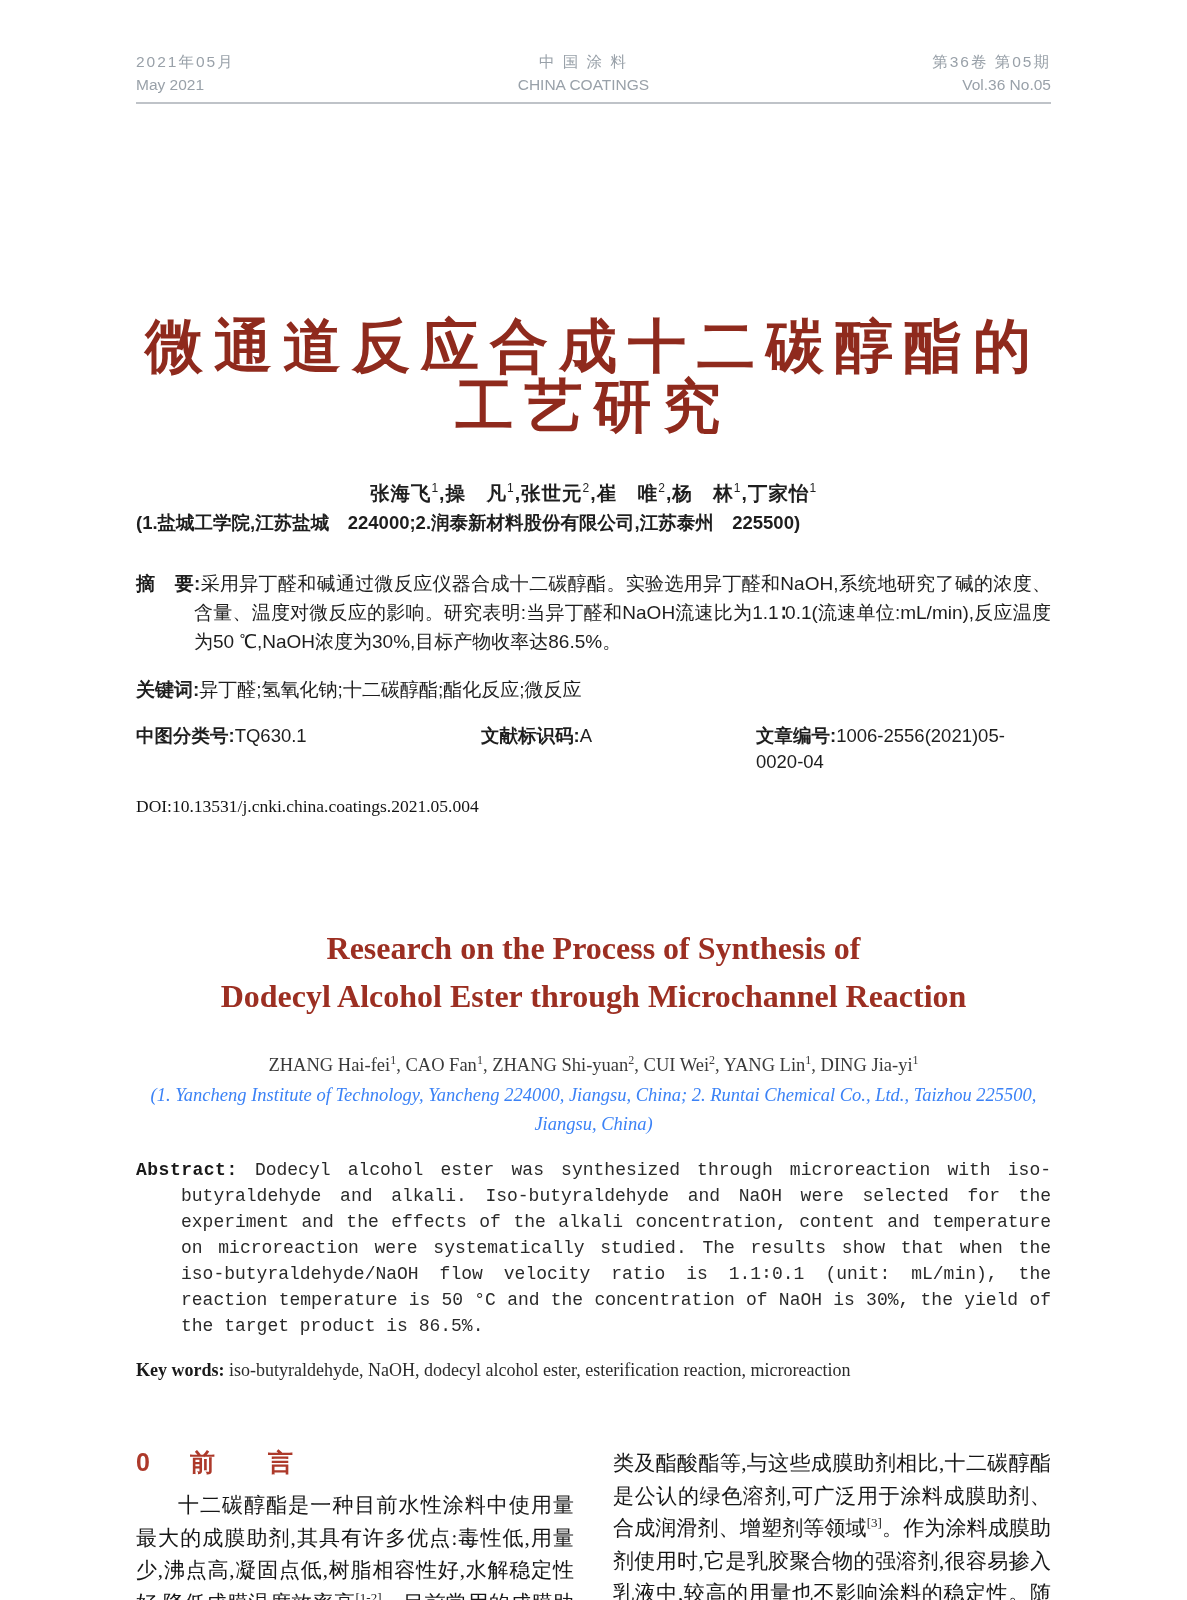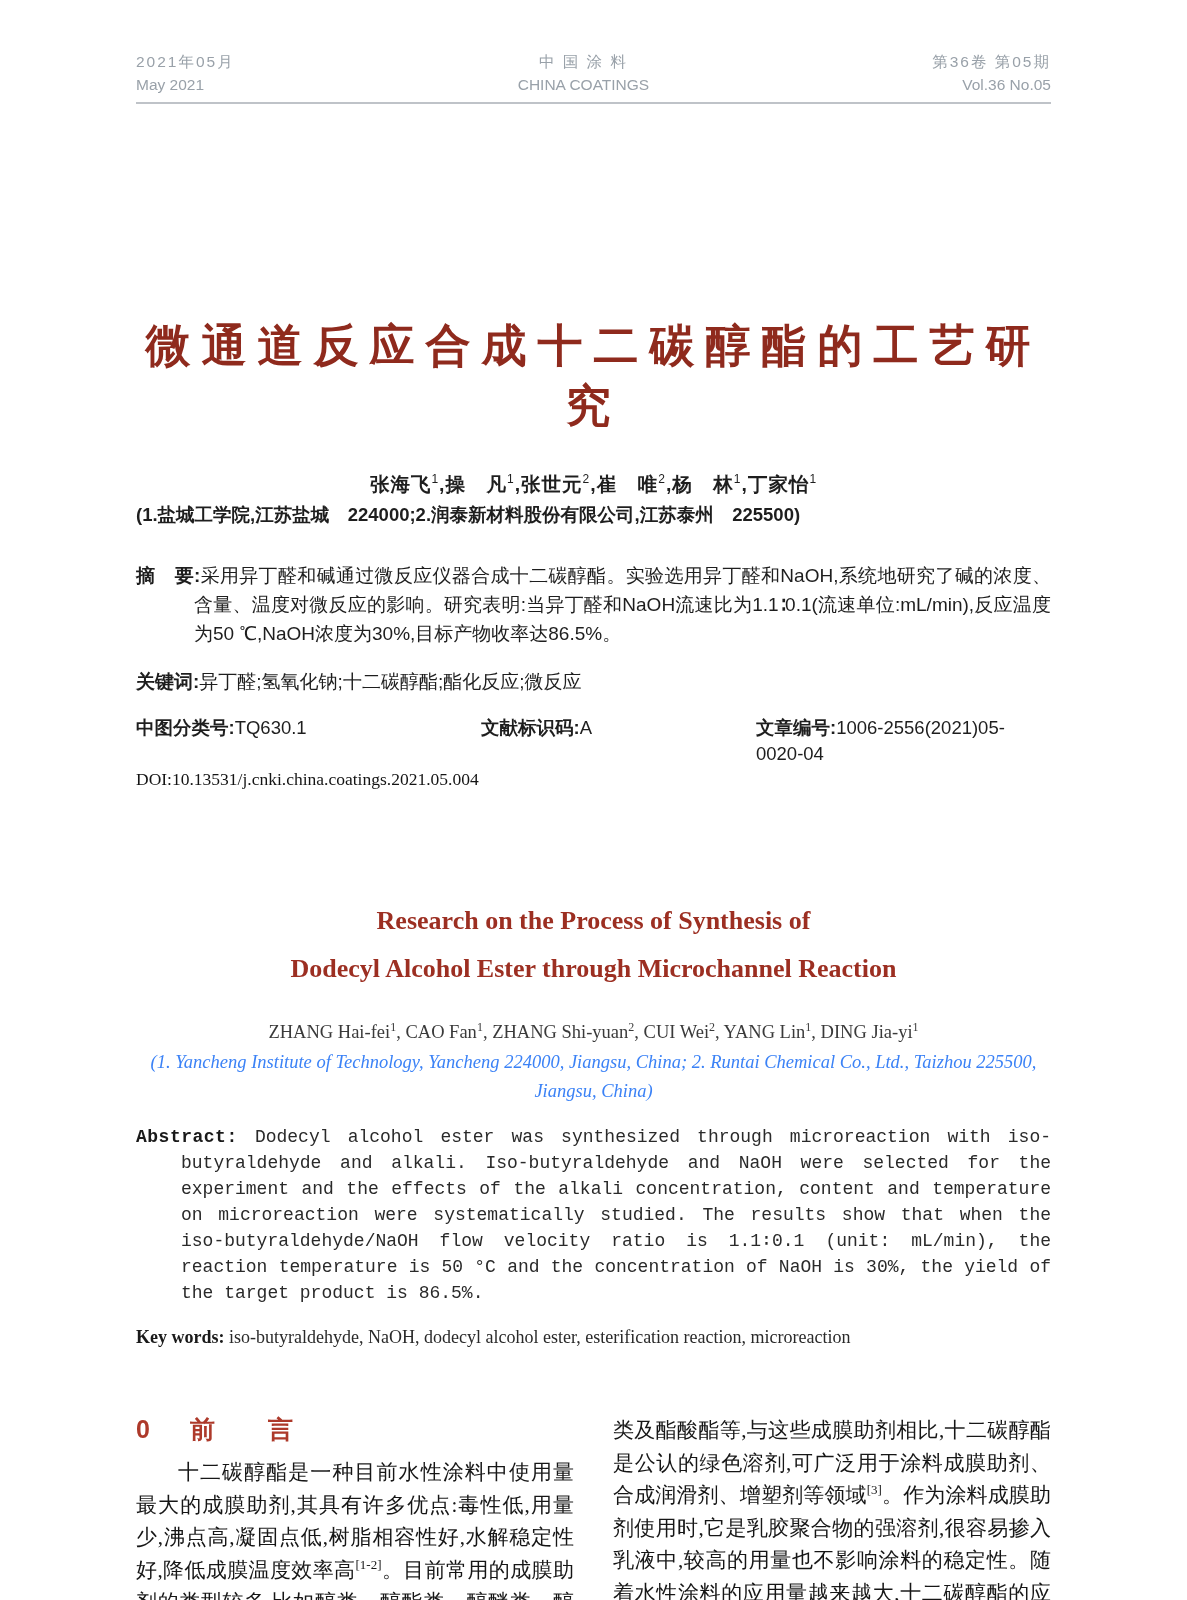--- a/index.html
+++ b/index.html
@@ -13,42 +13,42 @@
   .journal-header{display:flex;justify-content:space-between;align-items:flex-start;
     color:#99a1a9;font-size:15.5px;line-height:23px;}
   .jh-block{white-space:nowrap;}
   .jh-center{text-align:center;}
   .jh-right{text-align:right;}
   .jh-cn{letter-spacing:2px;}
   .header-rule{border:none;border-top:2px solid #bfc3c8;margin:6px 0 0 0;}
 
   
   .title-cn{margin-top:212px;text-align:center;color:#8f2a1d;
-    font-size:45px;font-weight:bold;letter-spacing:11px;line-height:60px;}
+    font-size:58px;font-weight:bold;letter-spacing:11px;line-height:60px;}
   .authors-cn{text-align:center;font-size:19.5px;font-weight:bold;
     letter-spacing:1px;line-height:26px;}
   .authors-cn sup{font-size:12px;font-weight:normal;}
   .affiliation-cn{margin-top:5px;text-align:left;font-size:18.5px;line-height:25px;font-weight:bold;}
 
   
   .abstract-cn{margin-top:34px;font-size:19px;line-height:29px;text-align:justify;
     padding-left:58px;text-indent:-58px;}
   .abstract-cn .lab{font-weight:bold;}
   .keywords-cn{margin-top:2px;font-size:19px;line-height:29px;}
   .keywords-cn .lab{font-weight:bold;}
   .meta-row{display:flex;margin-top:0;font-size:18.5px;line-height:26px;}
   .meta-row .lab{font-weight:bold;}
   .meta-item-1{width:345px;flex:none;}
   .meta-item-2{width:275px;flex:none;}
   .meta-item-3{flex:1;}
-  .doi-line{margin-top:0;font-family:"Liberation Serif",serif;font-size:17.5px;line-height:24px;color:#141414;}
+  .doi-line{margin-top:19px;font-family:"Liberation Serif",serif;font-size:17.5px;line-height:24px;color:#141414;}
 
   
   .title-en{margin-top:106px;text-align:center;color:#9c2f22;
-    font-family:"Liberation Serif",serif;font-weight:bold;font-size:26px;line-height:48px;}
+    font-family:"Liberation Serif",serif;font-weight:bold;font-size:32px;line-height:48px;}
   .authors-en{margin-top:12px;text-align:center;font-family:"Liberation Serif",serif;
     font-size:18.5px;line-height:26px;color:#3a3a3a;}
   .authors-en sup{font-size:12px;}
   .affiliation-en{text-align:center;font-family:"Liberation Serif",serif;font-style:italic;
     font-size:18.5px;line-height:29px;color:#3b82f6;margin-top:3px;}
 
   
   .abstract-en{margin-top:18px;font-family:Liberation Mono, monospace;font-size:18px;
     line-height:26px;text-align:justify;padding-left:45px;text-indent:-45px;color:#2a2a2a;}
   .abstract-en .lab{font-weight:bold;letter-spacing:0.5px;color:#1a1a1a;}

